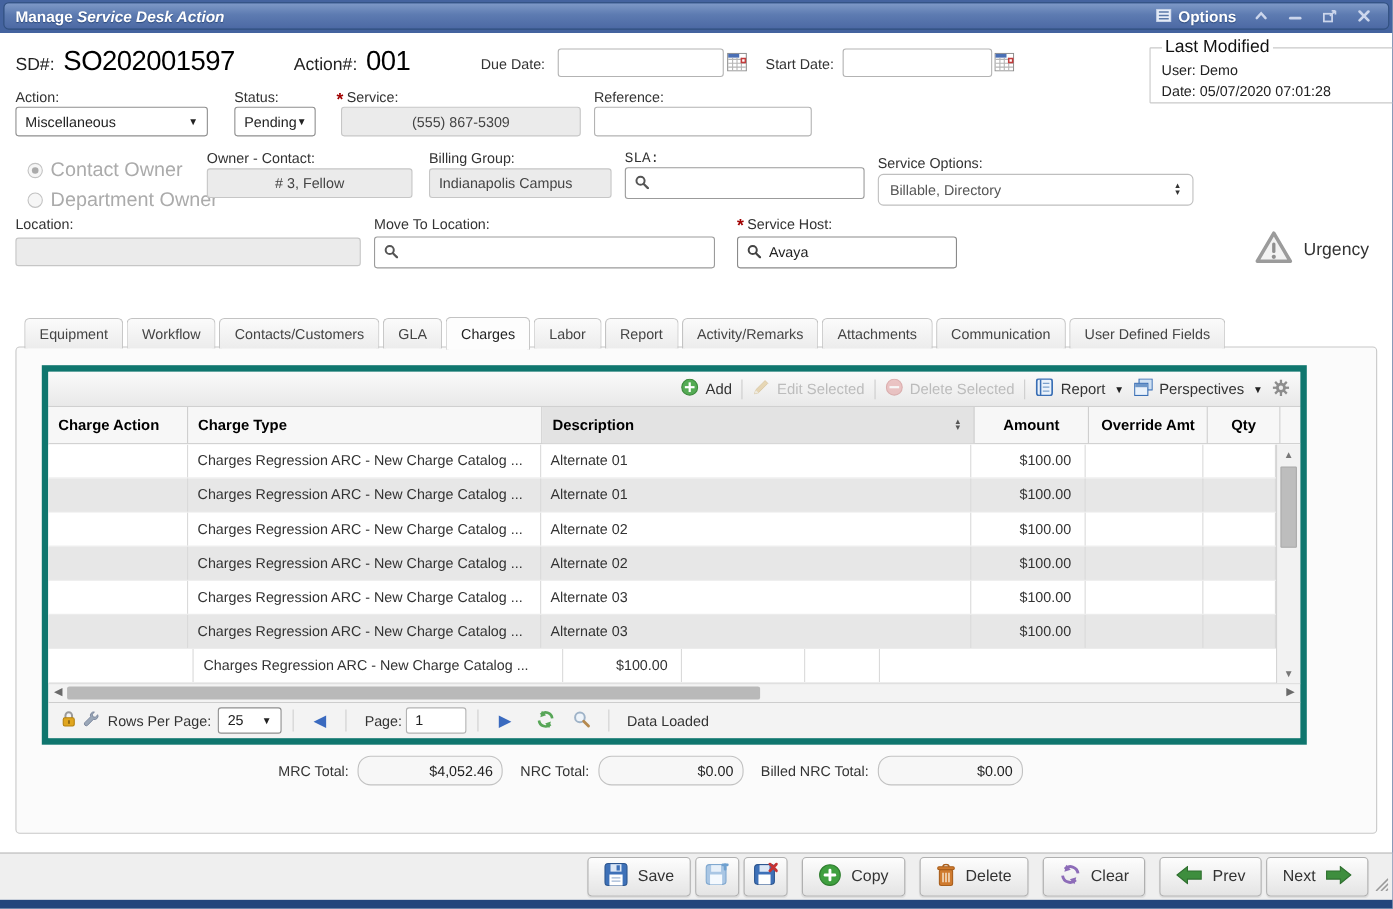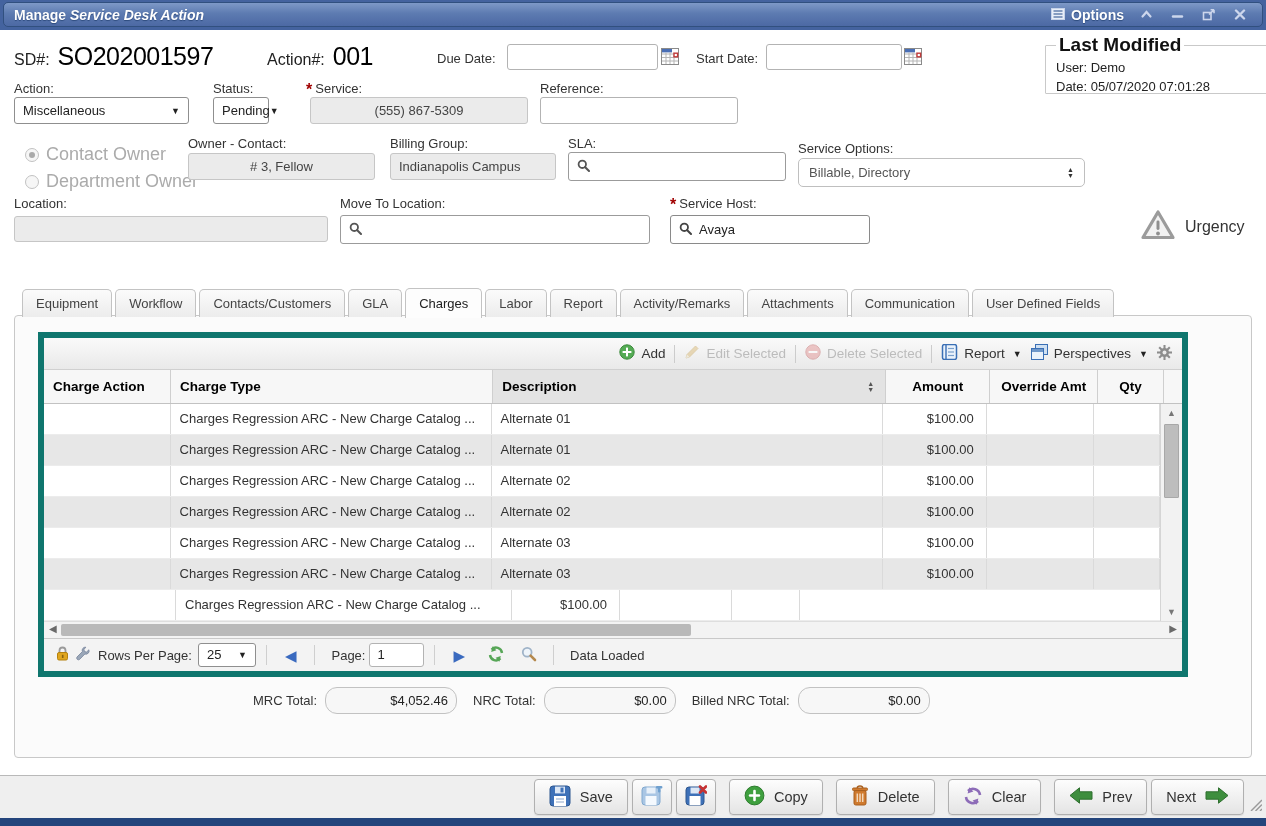--- a/index.html
+++ b/index.html
@@ -31,21 +31,21 @@
   .search-box{box-sizing:border-box;background:#fff;border:1px solid #9b9b9b;border-radius:3px;
       display:flex;align-items:center;gap:7px;padding:0 8px;font-size:13px;color:#222;}
   .sel-box{box-sizing:border-box;background:#fff;border:1px solid #8f8f8f;border-radius:3px;
       display:flex;align-items:center;justify-content:space-between;padding:0 8px;font-size:13px;color:#222;cursor:pointer;}
   .sel-arrow{font-size:9px;color:#222;}
   .combo{box-sizing:border-box;background:#fff;border:1px solid #bfbfbf;border-radius:5px;
       display:flex;align-items:center;justify-content:space-between;padding:0 10px;font-size:13px;color:#555;cursor:pointer;}
   .spin{display:flex;flex-direction:column;line-height:6px;font-size:7px;color:#333;}
   fieldset.lastmod{position:absolute;left:1045px;top:34px;width:210px;height:52px;margin:0;
       border:1px solid #c9c9c9;border-radius:1px;padding:2px 10px 4px;}
-  fieldset.lastmod legend{font-size:19px;font-weight:bold;color:#111;padding:0 3px;margin-top:41px;}
+  fieldset.lastmod legend{font-size:16px;font-weight:normal;color:#111;padding:0 3px;margin-top:41px;}
   fieldset.lastmod .lm-line{font-size:13px;color:#222;line-height:19px;}
   .radio-row{display:flex;align-items:center;gap:7px;margin-bottom:6px;}
   .radio{width:14px;height:14px;border-radius:50%;border:1px solid #c2c2c2;background:#f6f6f6;position:relative;box-sizing:border-box;}
   .radio.selected::after{content:"";position:absolute;left:3px;top:3px;right:3px;bottom:3px;border-radius:50%;background:#aaaaaa;}
   .radio-lbl{font-size:18px;color:#ababab;}
   .urgency{display:flex;align-items:center;gap:9px;}
   .urgency-lbl{font-size:16px;color:#333;}
   
   .tabpanel-body{position:absolute;left:14px;top:315px;width:1238px;height:443px;background:#fbfbfb;
       border:1px solid #c8c8c8;border-radius:4px;box-sizing:border-box;}
@@ -213,21 +213,21 @@
     <div class="lm-line">Date: 05/07/2020 07:01:28</div>
   </fieldset>
 
   <div class="abs lbl" style="left:14px;top:81px;">Action:</div>
   <div class="abs sel-box" style="left:14px;top:97px;width:175px;height:27px;">
     <span>Miscellaneous</span>
     <span class="sel-arrow">▼</span>
   </div>
 
   <div class="abs lbl" style="left:213px;top:81px;">Status:</div>
-  <div class="abs sel-box" style="left:213px;top:97px;width:56px;height:27px;">
+  <div class="abs sel-box" style="left:213px;top:97px;width:74px;height:27px;">
     <span>Pending</span>
     <span class="sel-arrow">▼</span>
   </div>
 
   <div class="abs lbl" style="left:306px;top:81px;">
     <span class="req">*</span><span>Service:</span>
   </div>
   <div class="abs ro-box center" style="left:310px;top:97px;width:218px;height:27px;">(555) 867-5309</div>
 
   <div class="abs lbl" style="left:540px;top:81px;">Reference:</div>
@@ -243,21 +243,21 @@
       <span class="radio-lbl">Department Owner</span>
     </div>
   </div>
 
   <div class="abs lbl" style="left:188px;top:136px;">Owner - Contact:</div>
   <div class="abs ro-box center" style="left:188px;top:153px;width:187px;height:27px;"># 3, Fellow</div>
 
   <div class="abs lbl" style="left:390px;top:136px;">Billing Group:</div>
   <div class="abs ro-box" style="left:390px;top:153px;width:166px;height:27px;">Indianapolis Campus</div>
 
-  <div class="abs lbl" style="left:568px;top:136px;">SLA:</div>
+  <div class="abs lbl" style="left:568px;top:136px;font-family:Liberation Mono, monospace;">SLA:</div>
   <div class="abs search-box" style="left:568px;top:152px;width:218px;height:29px;">
     <span><svg width="13" height="13" viewBox="0 0 13 13">
           <circle cx="5.3" cy="5.3" r="3.7" fill="none" stroke="#555" stroke-width="1.8"></circle>
           <line x1="8.2" y1="8.2" x2="12" y2="12" stroke="#555" stroke-width="2" stroke-linecap="round"></line>
         </svg></span>
     <span></span>
   </div>
 
   <div class="abs lbl" style="left:798px;top:141px;">Service Options:</div>
   <div class="abs combo" style="left:798px;top:158px;width:287px;height:29px;">

